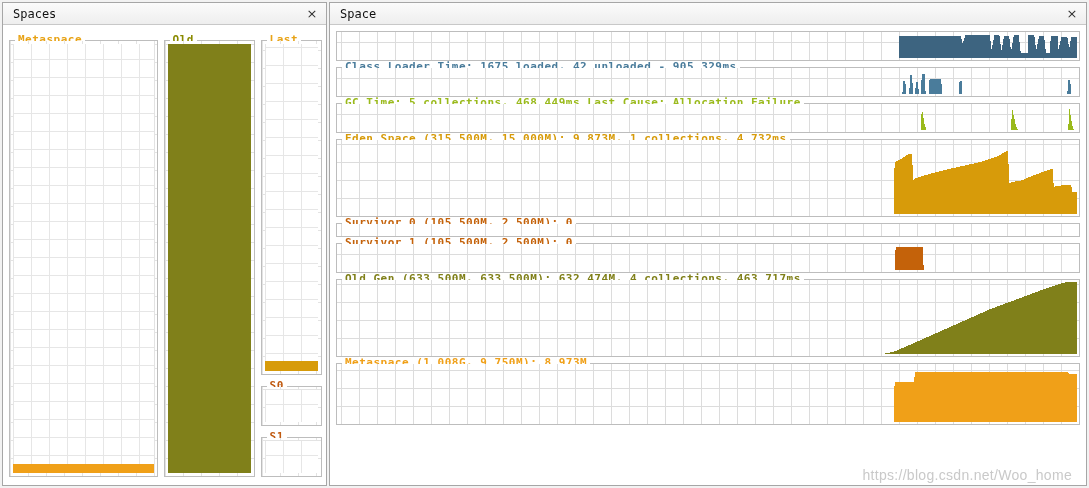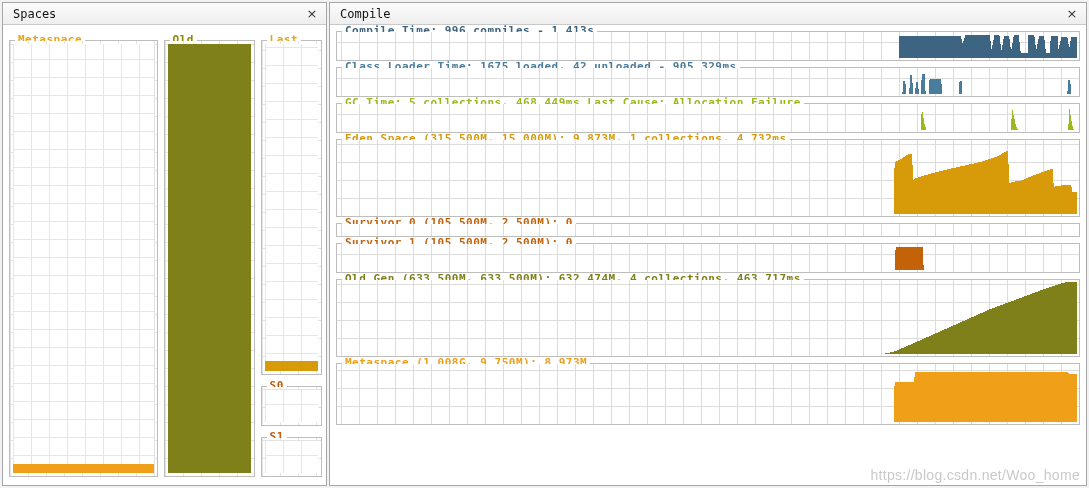--- a/index.html
+++ b/index.html
@@ -110,21 +110,21 @@
     background-image:
       linear-gradient(to right, #dcdcdc 1px, transparent 1px),
       linear-gradient(to bottom, #dcdcdc 1px, transparent 1px);
     background-size:18px 18px;
     background-position:100% 100%;
   }
   .graph-pad{position:absolute;inset:2px;overflow:hidden;}
   .graph-svg{position:absolute;right:0;bottom:0;height:100%;}
 
   .watermark{
-    position:absolute;right:6px;bottom:2px;
+    position:absolute;right:14px;bottom:2px;
     font-family:"Liberation Sans", sans-serif;
     font-size:14px;color:#c9c9c9;
     letter-spacing:0.3px;
     pointer-events:none;
     white-space:nowrap;
   }
 </style>
 </head>
 <body>
 
@@ -192,28 +192,27 @@
             </div>
           </div>
         </div>
 
       </div>
     </div>
   </div>
 
   <div class="window" id="graphs-window">
     <div class="win-titlebar">
-      <span class="win-title">Compile</span>
+      <span class="win-title">Space</span>
       <span class="win-close">×</span>
     </div>
     <div class="win-body">
       <div class="graphs-body" id="graphs-list">
           <div class="graph-row" style="height: 30px;">
             <div class="grp" style="height: 100%;">
-              <span class="grp-title" style="color: rgb(61, 100, 128);">Compile Time: 996 compiles - 1.413s</span>
               <div class="graph-plot">
                 <div class="graph-pad">
                   <svg class="graph-svg" viewBox="0 0 194 100" preserveAspectRatio="none" width="194">
                     <path d="M 0 100 L 0.00 100.00 L 15.52 100.00 L 16.49 8.00 L 77.60 8.00 L 79.54 38.00 L 82.45 6.00 L 106.70 6.00 L 108.64 65.00 L 111.55 5.00 L 116.40 5.00 L 118.34 70.00 L 121.25 7.00 L 126.10 7.00 L 128.04 72.00 L 130.95 4.00 L 135.80 4.00 L 137.74 80.00 L 144.53 80.00 L 145.50 5.00 L 151.32 5.00 L 153.26 70.00 L 156.17 7.00 L 161.02 7.00 L 162.96 78.00 L 166.84 78.00 L 167.81 10.00 L 174.60 10.00 L 175.57 65.00 L 178.48 12.00 L 184.30 12.00 L 186.24 60.00 L 188.18 14.00 L 194.00 14.00 L 194 100 Z" fill="#3d6480" shape-rendering="crispEdges"></path>
                   </svg>
                 </div>
               </div>
             </div>
           </div>
           <div class="graph-row" style="height: 30px;">

